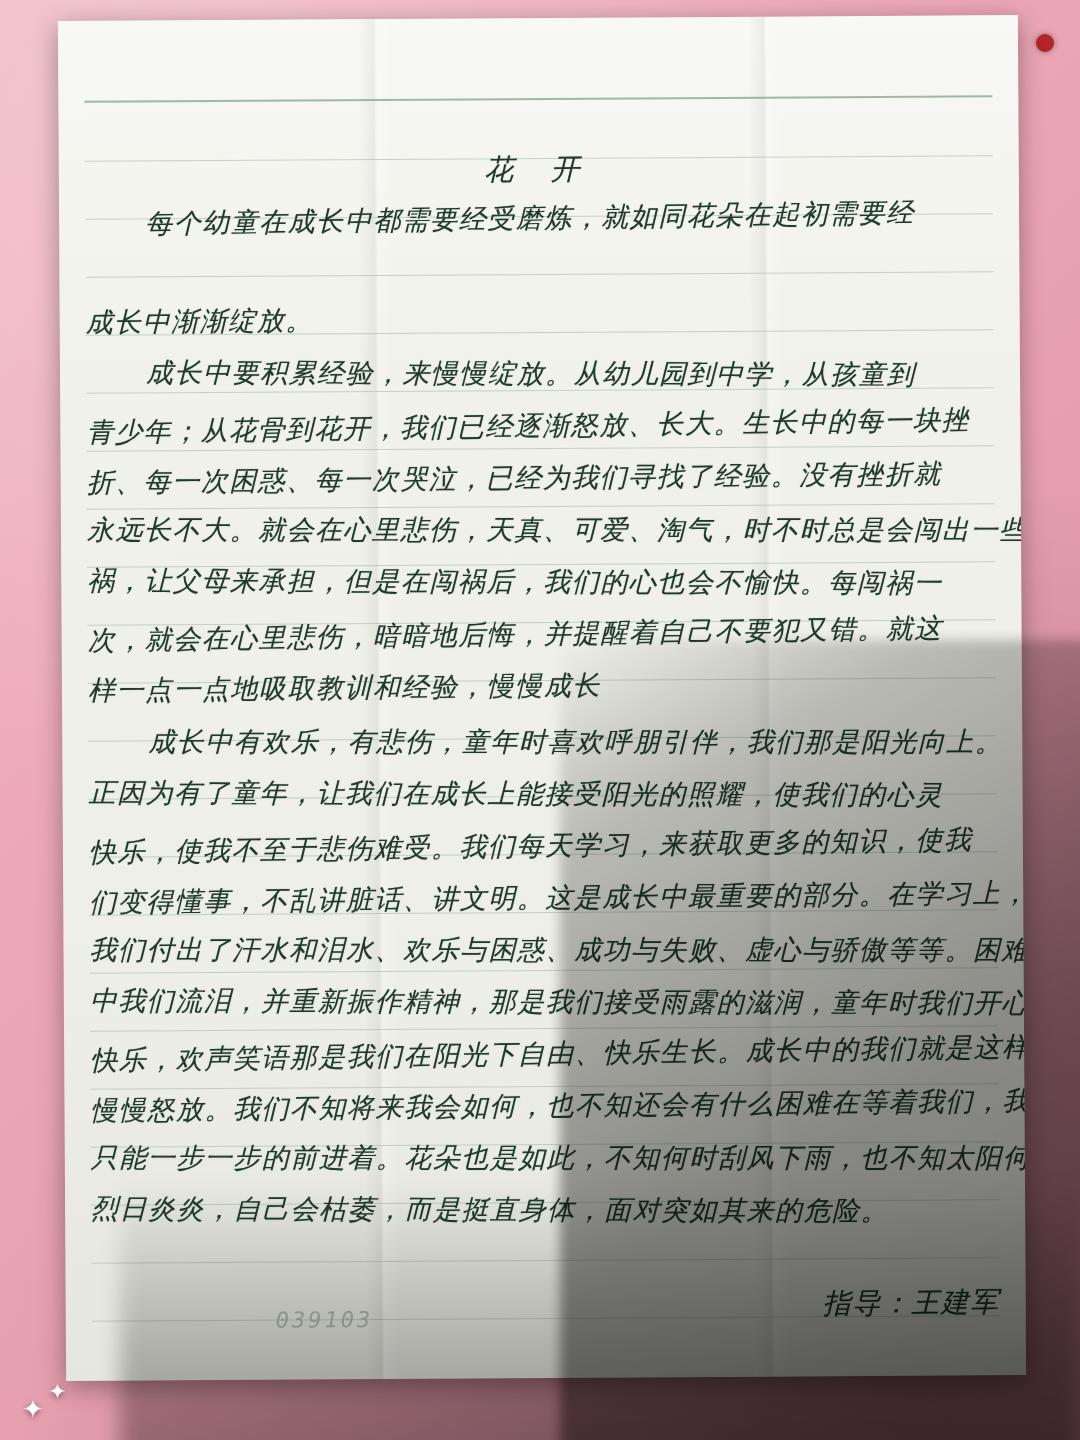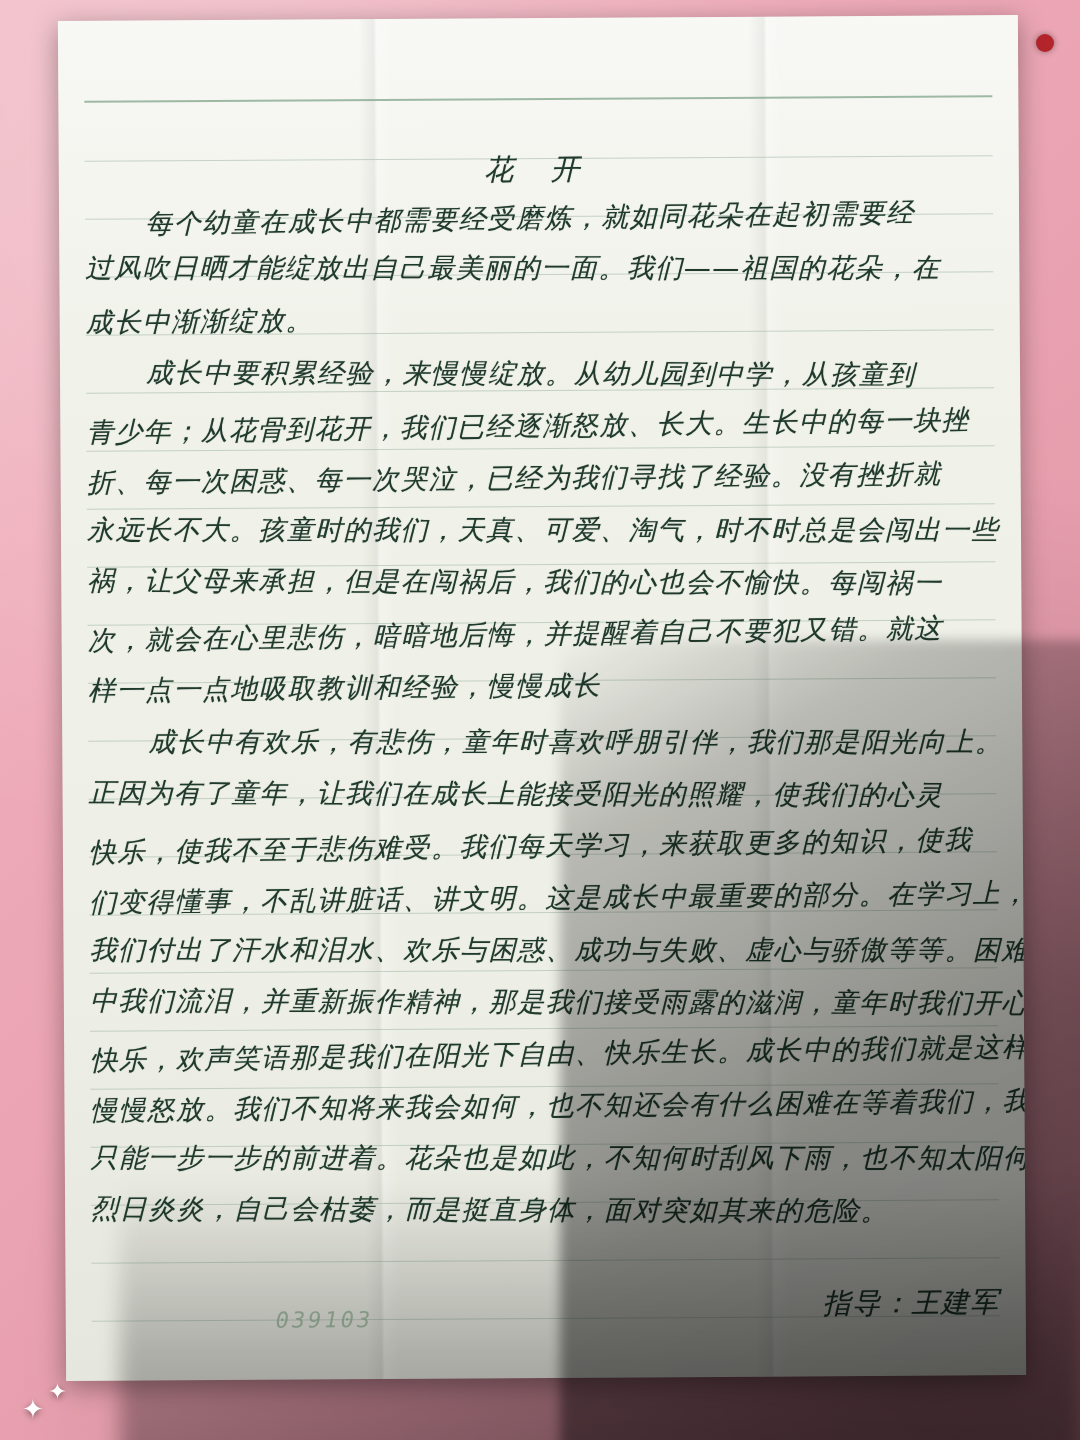--- a/index.html
+++ b/index.html
@@ -236,27 +236,26 @@
       <div class="rule" style="top:1046px"></div>
       <div class="rule" style="top:1104px"></div>
       <div class="rule" style="top:1162px"></div>
       <div class="rule" style="top:1220px"></div>
     </div>
 
     <div id="handwriting">
       <div class="hw-line title-line j3" style="top:52px">花 开</div>
 
       <div class="hw-line indent j1" style="top:102px">每个幼童在成长中都需要经受磨炼，就如同花朵在起初需要经</div>
-      <div class="hw-line j2" style="top:152px">过风吹日晒才能绽放出自己最美丽的一面。我们——祖国的花朵，在</div>
       <div class="hw-line j3" style="top:202px">成长中渐渐绽放。</div>
 
       <div class="hw-line indent j4" style="top:258px">成长中要积累经验，来慢慢绽放。从幼儿园到中学，从孩童到</div>
       <div class="hw-line j1" style="top:310px">青少年；从花骨到花开，我们已经逐渐怒放、长大。生长中的每一块挫</div>
       <div class="hw-line j3" style="top:362px">折、每一次困惑、每一次哭泣，已经为我们寻找了经验。没有挫折就</div>
-      <div class="hw-line j2" style="top:414px">永远长不大。孩童时的我们，天真、可爱、淘气，时不时总是会闯出一些</div>
+      <div class="hw-line j2" style="top:414px">永远长不大。就会在心里悲伤，天真、可爱、淘气，时不时总是会闯出一些</div>
       <div class="hw-line j4" style="top:466px">祸，让父母来承担，但是在闯祸后，我们的心也会不愉快。每闯祸一</div>
       <div class="hw-line j1" style="top:518px">次，就会在心里悲伤，暗暗地后悔，并提醒着自己不要犯又错。就这</div>
       <div class="hw-line j3" style="top:570px">样一点一点地吸取教训和经验，慢慢成长</div>
 
       <div class="hw-line indent j2" style="top:626px">成长中有欢乐，有悲伤，童年时喜欢呼朋引伴，我们那是阳光向上。</div>
       <div class="hw-line j4" style="top:678px">正因为有了童年，让我们在成长上能接受阳光的照耀，使我们的心灵</div>
       <div class="hw-line j1" style="top:730px">快乐，使我不至于悲伤难受。我们每天学习，来获取更多的知识，使我</div>
       <div class="hw-line j3" style="top:782px">们变得懂事，不乱讲脏话、讲文明。这是成长中最重要的部分。在学习上，</div>
       <div class="hw-line j2" style="top:834px">我们付出了汗水和泪水、欢乐与困惑、成功与失败、虚心与骄傲等等。困难</div>
       <div class="hw-line j4" style="top:886px">中我们流泪，并重新振作精神，那是我们接受雨露的滋润，童年时我们开心</div>

